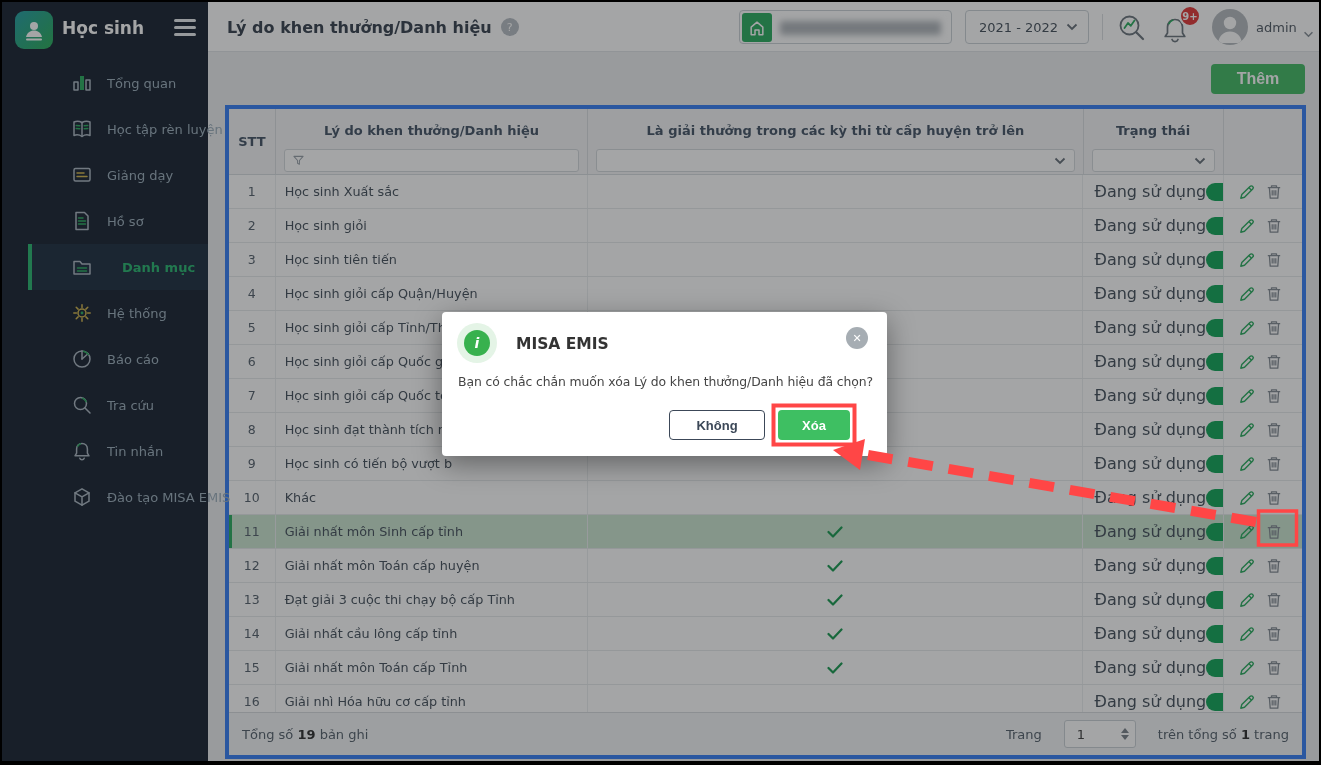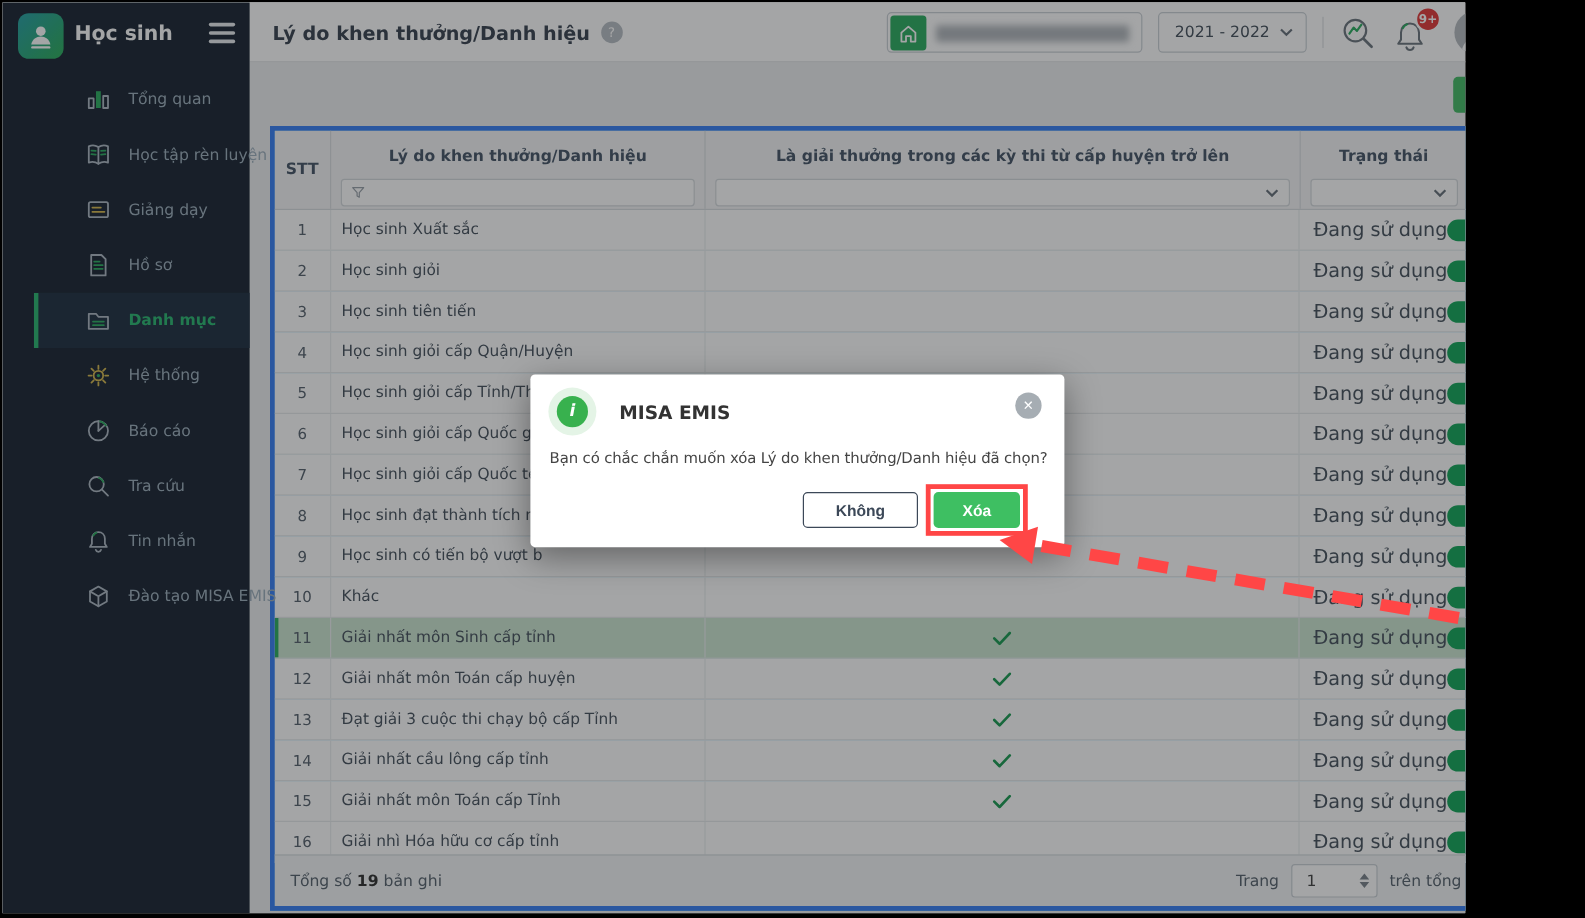--- a/index.html
+++ b/index.html
@@ -2,35 +2,35 @@
 <html style="--accent: #2fae63; --btn-green: #3ebf62; --toggle-green: #17a85c; --anno-red: #ff4646; --badge-red: #e23c3c; --sidebar-bg: #1d2836; --active-text: #2eb873;"><head>
 <meta charset="utf-8">
 <style>
   :root{
     --accent:#2fae63; --btn-green:#3ebf62; --toggle-green:#17a85c;
     --anno-red:#ff4646; --badge-red:#e23c3c; --sidebar-bg:#1d2836;
     --sidebar-active:#223244; --active-text:#2eb873; --dim:rgba(15,18,22,.38);
   }
   *{margin:0;padding:0;box-sizing:border-box;}
   body{font-family:"DejaVu Sans","Liberation Sans",sans-serif;background:#000;}
-  .frame{position:relative;width:1221px;height:765px;background:#000;overflow:hidden;}
+  .frame{position:relative;width:1321px;height:765px;background:#000;overflow:hidden;}
   .app{position:absolute;left:2px;top:2px;width:1317px;height:759px;background:#edeff1;overflow:hidden;}
   
   .sidebar{position:absolute;left:0;top:0;width:206px;height:100%;background:var(--sidebar-bg);z-index:10;}
   .sb-head{position:relative;height:56px;}
   .logo{position:absolute;left:13px;top:9px;width:38px;height:38px;border-radius:9px;
         background:linear-gradient(135deg,#2aa3a0 10%,#2fae63 90%);display:flex;align-items:center;justify-content:center;}
   .app-title{position:absolute;left:60px;top:16px;font-size:17px;font-weight:bold;color:#fff;}
   .hamburger{position:absolute;right:12px;top:17px;width:22px;height:19px;cursor:pointer;}
   .hamburger span{display:block;height:3px;background:#e8ecef;border-radius:2px;margin-bottom:4px;}
   .menu{position:absolute;top:58px;left:0;right:0;}
   .menu-item{position:relative;height:46px;display:flex;align-items:center;padding-left:42px;cursor:pointer;margin-left:26px;}
   .menu-item .mi-icon{width:24px;height:24px;display:flex;align-items:center;justify-content:center;flex:0 0 24px;}
   .menu-item .mi-label{margin-left:13px;font-size:13px;color:#9fb0bd;white-space:nowrap;}
-  .menu-item.active{background:var(--sidebar-active);box-shadow:inset 4px 0 0 var(--active-text);}
+  .menu-item.active{background:var(--sidebar-active);box-shadow:inset 4px 0 0 var(--active-text);gap:15px;}
   .menu-item.active .mi-label{color:var(--active-text);font-weight:bold;}
   
   .topbar{position:absolute;left:206px;top:0;right:0;height:50px;background:#fff;border-bottom:1px solid #e1e4e7;z-index:5;}
   .page-title-wrap{position:absolute;left:19px;top:0;height:50px;display:flex;align-items:center;gap:9px;}
   .page-title{font-size:16px;font-weight:600;color:#3c4653;}
   .help-badge{width:18px;height:18px;border-radius:50%;background:#b9bfc5;color:#fff;font-size:11px;
               display:flex;align-items:center;justify-content:center;cursor:pointer;}
   .school-select{position:absolute;left:531px;top:8px;width:213px;height:34px;border:1px solid #ccd2d7;border-radius:4px;background:#fff;cursor:pointer;}
   .school-home{position:absolute;left:2px;top:2px;width:30px;height:29px;background:var(--accent);border-radius:3px;display:flex;align-items:center;justify-content:center;}
   .school-blur{position:absolute;left:40px;top:10px;right:10px;height:14px;background:#b3b8bd;border-radius:2px;filter:blur(3px);}
@@ -69,21 +69,21 @@
   .td.c-award{justify-content:center;}
   .td.c-status{padding-left:11px;font-size:16px;color:#4a5560;}
   .st-label{flex:0 0 auto;}
   .toggle{margin-left:auto;margin-right:5px;width:34px;height:18px;border-radius:9px;background:var(--toggle-green);position:relative;cursor:pointer;flex:0 0 34px;}
   .toggle .knob{position:absolute;right:2px;top:2px;width:14px;height:14px;border-radius:50%;background:#fff;}
   .td.c-actions{justify-content:flex-start;padding-left:13px;gap:7px;}
   .act{width:20px;height:20px;display:flex;align-items:center;justify-content:center;cursor:pointer;}
   .tfoot{position:absolute;left:0;right:0;bottom:0;height:43px;background:#f4f6f7;border-top:1px solid #d8dcdf;
          display:flex;align-items:center;padding:16px 13px;font-size:13px;color:#5a6570;}
   .tfoot b{color:#333;}
-  .pager{margin-left:auto;display:flex;align-items:center;gap:10px;}
+  .pager{margin-left:auto;display:flex;align-items:center;gap:22px;}
   .page-stepper{width:72px;height:28px;border:1px solid #ccd2d7;border-radius:3px;background:#fff;display:flex;align-items:center;padding:0 6px 0 12px;}
   .page-stepper .pv{flex:1;font-size:13px;color:#444;}
   .spin{display:flex;flex-direction:column;gap:2px;cursor:pointer;}
   .spin i{display:block;width:0;height:0;border-left:4px solid transparent;border-right:4px solid transparent;}
   .spin .up{border-bottom:5px solid #7d858d;}
   .spin .dn{border-top:5px solid #7d858d;}
   
   .dim{position:absolute;inset:0;background:var(--dim);z-index:50;}
   .dialog{position:absolute;left:440px;top:310px;width:445px;height:144px;background:#fff;border-radius:4px;
           box-shadow:0 8px 28px rgba(0,0,0,.4);z-index:100;}

